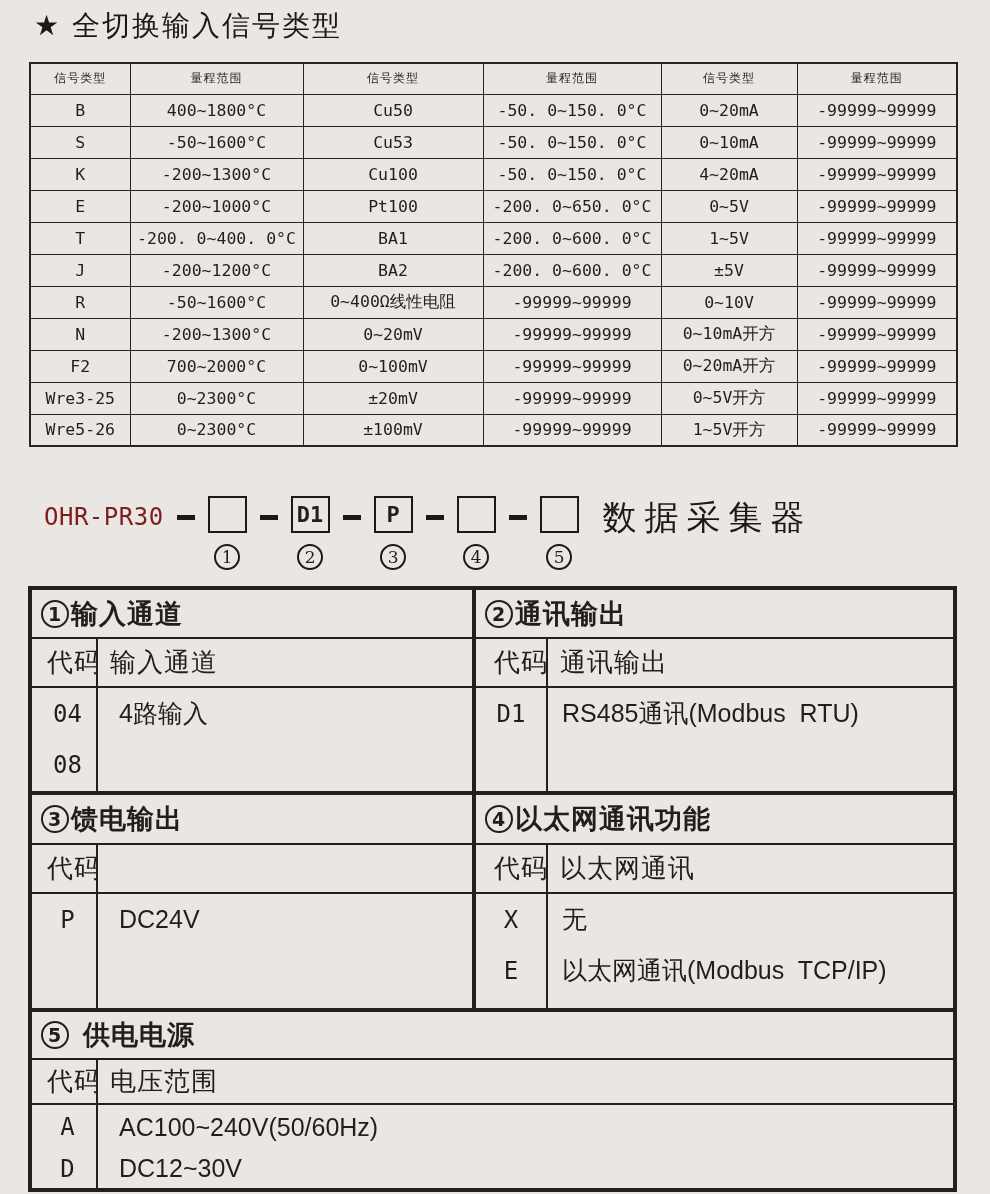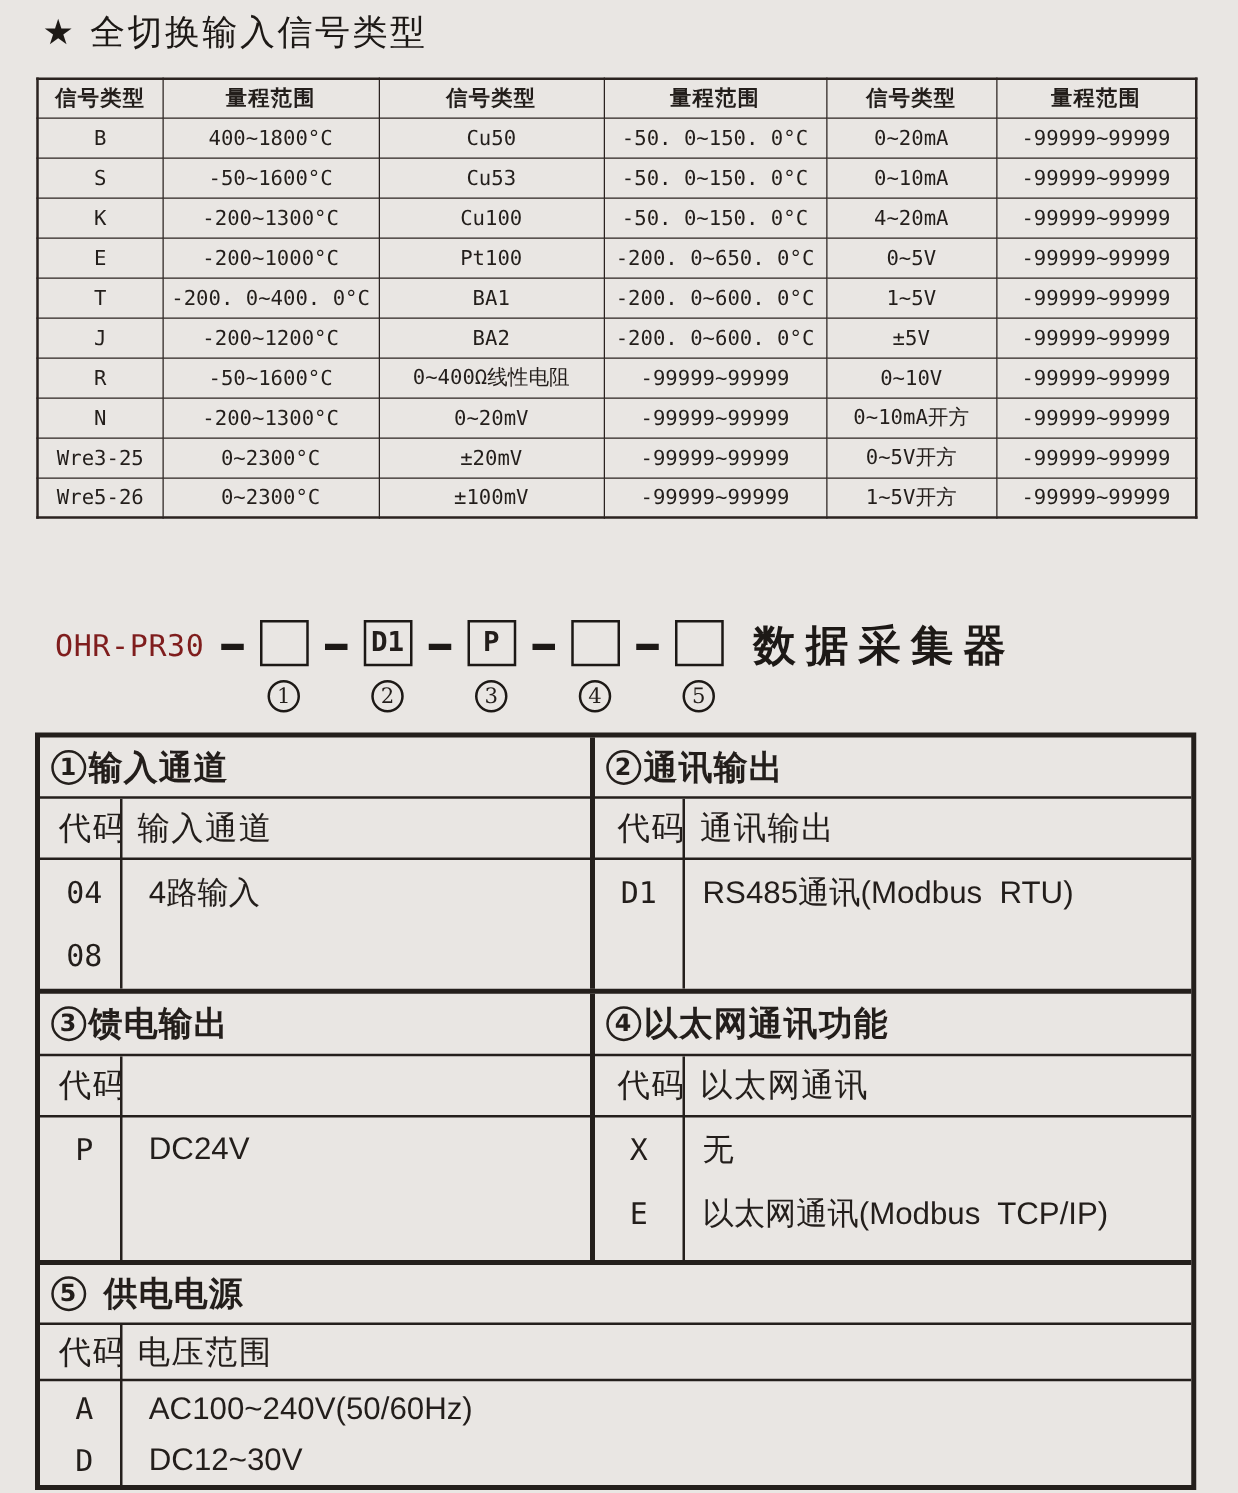--- a/index.html
+++ b/index.html
@@ -23,21 +23,21 @@
   .signal-wrap { position:absolute; left:29px; top:62px; }
   table.signal {
     border-collapse:collapse; table-layout:fixed;
     width:927px; border:2.5px solid #2b2320;
     font-size:17px;
   }
   table.signal th, table.signal td {
     border:1.5px solid #2b2320; text-align:center;
     overflow:hidden; white-space:nowrap;
   }
-  table.signal th { font-weight:bold; height:31px; font-size:17px; letter-spacing:1px; }
+  table.signal th { font-weight:normal; height:31px; font-size:12px; letter-spacing:1px; }
   table.signal td {
     height:32px;
     font-family:"DejaVu Sans Mono","DejaVu Sans",sans-serif;
     font-size:16.5px;
   }
 
   
   .order {
     position:absolute; left:44px; top:496px;
     display:flex; align-items:flex-start;
@@ -55,21 +55,21 @@
     font-size:22px; font-weight:bold;
   }
   .seg .circ {
     margin-top:11px; width:26px; height:26px;
     border:2px solid #1d1916; border-radius:50%;
     display:flex; align-items:center; justify-content:center;
     font-family:"DejaVu Serif", serif; font-size:17px; line-height:1;
   }
   .order .suffix {
     font-size:34px; line-height:42px; letter-spacing:8px;
-    margin-left:24px; white-space:nowrap; color:#1d1916;font-weight:bold;
+    margin-left:24px; white-space:nowrap; color:#1d1916;
   }
 
   
   .spec {
     position:absolute; left:28px; top:586px;
     width:929px; height:606px;
     border:4px solid #241f1c;
     display:flex; flex-direction:column;
   }
   .spec-pair { display:flex; }
@@ -217,20 +217,28 @@
           </tr>
           <tr>
             <td>N</td>
             <td>-200~1300°C</td>
             <td>0~20mV</td>
             <td>-99999~99999</td>
             <td>0~10mA开方</td>
             <td>-99999~99999</td>
           </tr>
           <tr>
+            <td>F2</td>
+            <td>700~2000°C</td>
+            <td>0~100mV</td>
+            <td>-99999~99999</td>
+            <td>0~20mA开方</td>
+            <td>-99999~99999</td>
+          </tr>
+          <tr>
             <td>Wre3-25</td>
             <td>0~2300°C</td>
             <td>±20mV</td>
             <td>-99999~99999</td>
             <td>0~5V开方</td>
             <td>-99999~99999</td>
           </tr>
           <tr>
             <td>Wre5-26</td>
             <td>0~2300°C</td>

